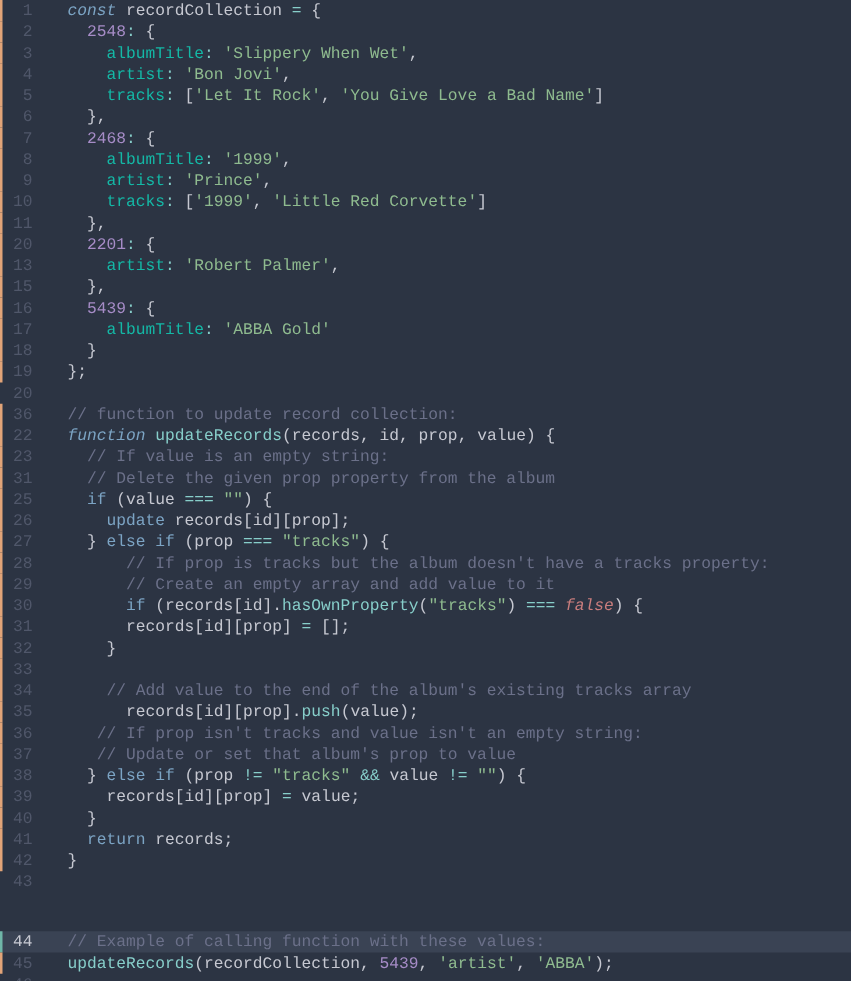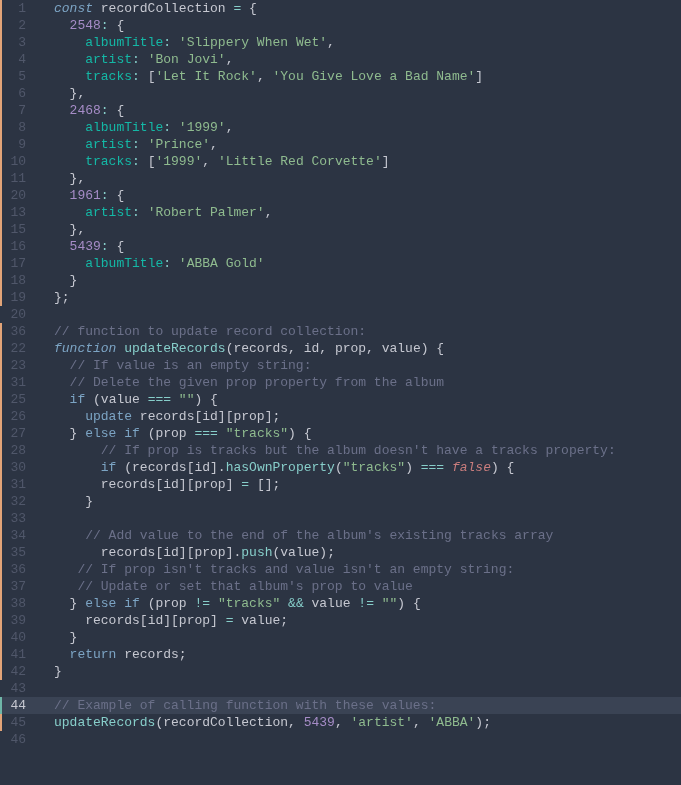--- a/index.html
+++ b/index.html
@@ -32,20 +32,21 @@
     border-left: 2px solid transparent;
   }
   .line.mod .gutter {
     border-left: 2px solid #e2a478;
   }
   .line.add .gutter {
     border-left: 2px solid #6fb6a8;
   }
   .line.current {
     background: #3a4354;
+    margin-top: 31px;
   }
   .line.current .gutter {
     color: #c6c8d1;
   }
   .code {
     padding-left: 18px;
   }
   
   .kw   { color: #7ca4c4; font-style: italic; }   
   .kw2  { color: #7ca4c4; }                        
@@ -70,36 +71,37 @@
     <div class="line mod"><div class="gutter">2</div><div class="code"><span class="def">  </span><span class="num">2548</span><span class="op">:</span><span class="punc"> {</span></div></div>
     <div class="line mod"><div class="gutter">3</div><div class="code"><span class="def">    </span><span class="prop">albumTitle</span><span class="op">:</span><span class="def"> </span><span class="str">'Slippery When Wet'</span><span class="punc">,</span></div></div>
     <div class="line mod"><div class="gutter">4</div><div class="code"><span class="def">    </span><span class="prop">artist</span><span class="op">:</span><span class="def"> </span><span class="str">'Bon Jovi'</span><span class="punc">,</span></div></div>
     <div class="line mod"><div class="gutter">5</div><div class="code"><span class="def">    </span><span class="prop">tracks</span><span class="op">:</span><span class="def"> [</span><span class="str">'Let It Rock'</span><span class="punc">, </span><span class="str">'You Give Love a Bad Name'</span><span class="punc">]</span></div></div>
     <div class="line mod"><div class="gutter">6</div><div class="code"><span class="def">  </span><span class="punc">},</span></div></div>
     <div class="line mod"><div class="gutter">7</div><div class="code"><span class="def">  </span><span class="num">2468</span><span class="op">:</span><span class="punc"> {</span></div></div>
     <div class="line mod"><div class="gutter">8</div><div class="code"><span class="def">    </span><span class="prop">albumTitle</span><span class="op">:</span><span class="def"> </span><span class="str">'1999'</span><span class="punc">,</span></div></div>
     <div class="line mod"><div class="gutter">9</div><div class="code"><span class="def">    </span><span class="prop">artist</span><span class="op">:</span><span class="def"> </span><span class="str">'Prince'</span><span class="punc">,</span></div></div>
     <div class="line mod"><div class="gutter">10</div><div class="code"><span class="def">    </span><span class="prop">tracks</span><span class="op">:</span><span class="def"> [</span><span class="str">'1999'</span><span class="punc">, </span><span class="str">'Little Red Corvette'</span><span class="punc">]</span></div></div>
     <div class="line mod"><div class="gutter">11</div><div class="code"><span class="def">  </span><span class="punc">},</span></div></div>
-    <div class="line mod"><div class="gutter">20</div><div class="code"><span class="def">  </span><span class="num">1961</span><span class="op">:</span><span class="punc"> {</span></div></div>
+    <div class="line mod"><div class="gutter">20</div><div class="code"><span class="def">  </span><span class="num">2201</span><span class="op">:</span><span class="punc"> {</span></div></div>
     <div class="line mod"><div class="gutter">13</div><div class="code"><span class="def">    </span><span class="prop">artist</span><span class="op">:</span><span class="def"> </span><span class="str">'Robert Palmer'</span><span class="punc">,</span></div></div>
     <div class="line mod"><div class="gutter">15</div><div class="code"><span class="def">  </span><span class="punc">},</span></div></div>
     <div class="line mod"><div class="gutter">16</div><div class="code"><span class="def">  </span><span class="num">5439</span><span class="op">:</span><span class="punc"> {</span></div></div>
     <div class="line mod"><div class="gutter">17</div><div class="code"><span class="def">    </span><span class="prop">albumTitle</span><span class="op">:</span><span class="def"> </span><span class="str">'ABBA Gold'</span></div></div>
     <div class="line mod"><div class="gutter">18</div><div class="code"><span class="def">  </span><span class="punc">}</span></div></div>
     <div class="line mod"><div class="gutter">19</div><div class="code"><span class="punc">};</span></div></div>
     <div class="line"><div class="gutter">20</div><div class="code"></div></div>
     <div class="line mod"><div class="gutter">36</div><div class="code"><span class="cmt">// function to update record collection:</span></div></div>
     <div class="line mod"><div class="gutter">22</div><div class="code"><span class="fnkw">function </span><span class="fn">updateRecords</span><span class="punc">(</span><span class="par">records</span><span class="punc">, </span><span class="par">id</span><span class="punc">, </span><span class="par">prop</span><span class="punc">, </span><span class="par">value</span><span class="punc">) {</span></div></div>
     <div class="line mod"><div class="gutter">23</div><div class="code"><span class="def">  </span><span class="cmt">// If value is an empty string:</span></div></div>
     <div class="line mod"><div class="gutter">31</div><div class="code"><span class="def">  </span><span class="cmt">// Delete the given prop property from the album</span></div></div>
     <div class="line mod"><div class="gutter">25</div><div class="code"><span class="def">  </span><span class="kw2">if </span><span class="punc">(</span><span class="id">value </span><span class="op">=== </span><span class="str">""</span><span class="punc">) {</span></div></div>
     <div class="line mod"><div class="gutter">26</div><div class="code"><span class="def">    </span><span class="kw2">update </span><span class="id">records</span><span class="punc">[</span><span class="id">id</span><span class="punc">][</span><span class="id">prop</span><span class="punc">];</span></div></div>
     <div class="line mod"><div class="gutter">27</div><div class="code"><span class="def">  </span><span class="punc">} </span><span class="kw2">else if </span><span class="punc">(</span><span class="id">prop </span><span class="op">=== </span><span class="str">"tracks"</span><span class="punc">) {</span></div></div>
     <div class="line mod"><div class="gutter">28</div><div class="code"><span class="def">      </span><span class="cmt">// If prop is tracks but the album doesn't have a tracks property:</span></div></div>
+    <div class="line mod"><div class="gutter">29</div><div class="code"><span class="def">      </span><span class="cmt">// Create an empty array and add value to it</span></div></div>
     <div class="line mod"><div class="gutter">30</div><div class="code"><span class="def">      </span><span class="kw2">if </span><span class="punc">(</span><span class="id">records</span><span class="punc">[</span><span class="id">id</span><span class="punc">].</span><span class="fn">hasOwnProperty</span><span class="punc">(</span><span class="str">"tracks"</span><span class="punc">) </span><span class="op">=== </span><span class="bool">false</span><span class="punc">) {</span></div></div>
     <div class="line mod"><div class="gutter">31</div><div class="code"><span class="def">      </span><span class="id">records</span><span class="punc">[</span><span class="id">id</span><span class="punc">][</span><span class="id">prop</span><span class="punc">] </span><span class="op">= </span><span class="punc">[];</span></div></div>
     <div class="line mod"><div class="gutter">32</div><div class="code"><span class="def">    </span><span class="punc">}</span></div></div>
     <div class="line mod"><div class="gutter">33</div></div>
     <div class="line mod"><div class="gutter">34</div><div class="code"><span class="def">    </span><span class="cmt">// Add value to the end of the album's existing tracks array</span></div></div>
     <div class="line mod"><div class="gutter">35</div><div class="code"><span class="def">      </span><span class="id">records</span><span class="punc">[</span><span class="id">id</span><span class="punc">][</span><span class="id">prop</span><span class="punc">].</span><span class="fn">push</span><span class="punc">(</span><span class="id">value</span><span class="punc">);</span></div></div>
     <div class="line mod"><div class="gutter">36</div><div class="code"><span class="def">   </span><span class="cmt">// If prop isn't tracks and value isn't an empty string:</span></div></div>
     <div class="line mod"><div class="gutter">37</div><div class="code"><span class="def">   </span><span class="cmt">// Update or set that album's prop to value</span></div></div>
     <div class="line mod"><div class="gutter">38</div><div class="code"><span class="def">  </span><span class="punc">} </span><span class="kw2">else if </span><span class="punc">(</span><span class="id">prop </span><span class="op">!= </span><span class="str">"tracks"</span><span class="def"> </span><span class="op">&amp;&amp; </span><span class="id">value </span><span class="op">!= </span><span class="str">""</span><span class="punc">) {</span></div></div>
     <div class="line mod"><div class="gutter">39</div><div class="code"><span class="def">    </span><span class="id">records</span><span class="punc">[</span><span class="id">id</span><span class="punc">][</span><span class="id">prop</span><span class="punc">] </span><span class="op">= </span><span class="id">value</span><span class="punc">;</span></div></div>

